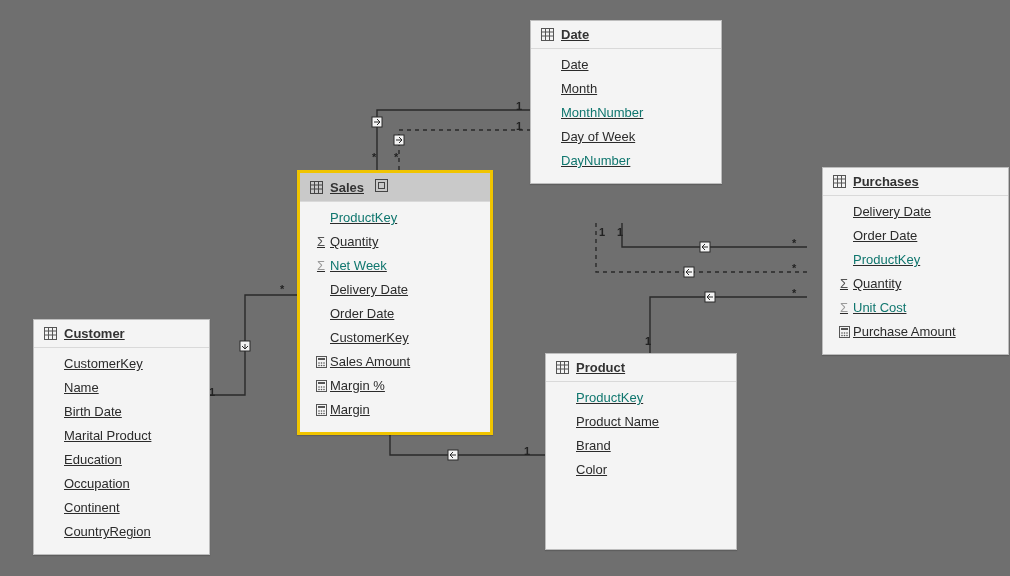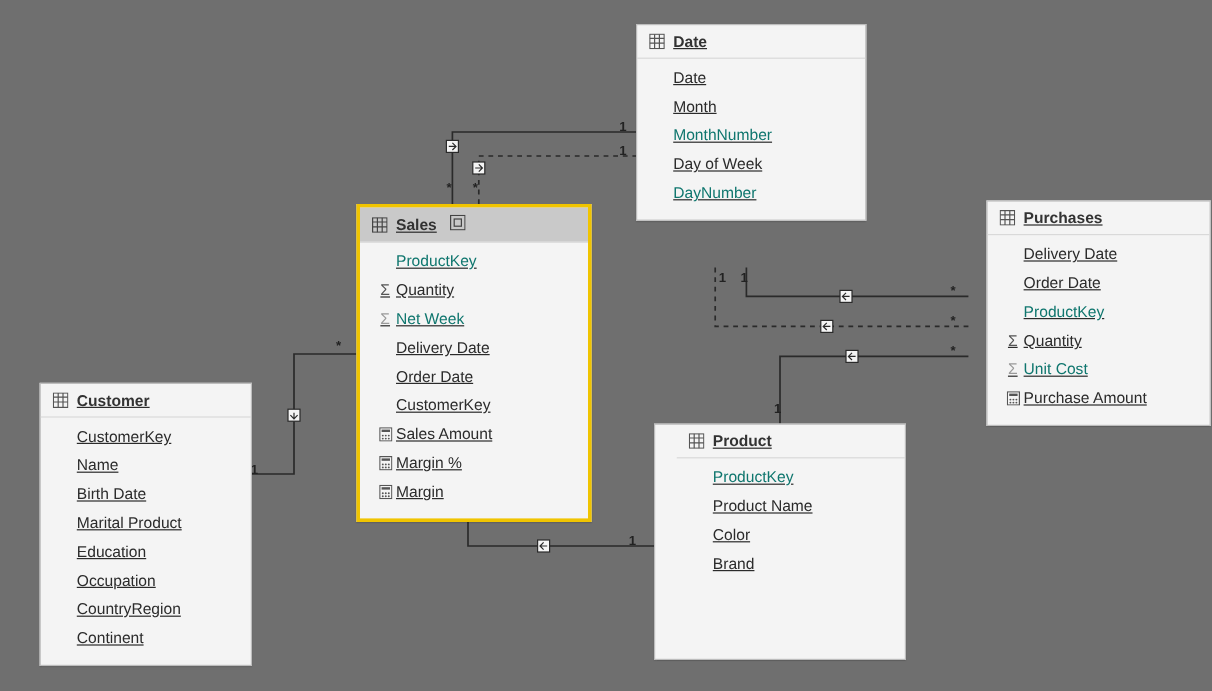--- a/index.html
+++ b/index.html
@@ -289,30 +289,30 @@
     <div class="field">
           <span class="ic"></span>
           <span class="txt">Education</span>
         </div>
     <div class="field">
           <span class="ic"></span>
           <span class="txt">Occupation</span>
         </div>
     <div class="field">
           <span class="ic"></span>
+          <span class="txt">Continent</span>
+        </div>
+    <div class="field">
+          <span class="ic"></span>
           <span class="txt">CountryRegion</span>
         </div>
-    <div class="field">
-          <span class="ic"></span>
-          <span class="txt">Continent</span>
-        </div>
-  </div>
-</div>
-
-<div class="table" style="left:545px;top:353px;width:190px;height:195px;padding-left:18px;">
+  </div>
+</div>
+
+<div class="table" style="left:545px;top:353px;width:190px;height:195px;">
   <div class="hdr">
     <span class="tblicon">
           <svg width="13" height="13" viewBox="0 0 13 13">
             <rect x="0.5" y="0.5" width="12" height="12" fill="none" stroke="#555"></rect>
             <line x1="0.5" y1="4" x2="12.5" y2="4" stroke="#555"></line>
             <line x1="0.5" y1="8" x2="12.5" y2="8" stroke="#555"></line>
             <line x1="4.5" y1="0.5" x2="4.5" y2="12.5" stroke="#555"></line>
             <line x1="8.5" y1="0.5" x2="8.5" y2="12.5" stroke="#555"></line>
           </svg>
         </span>
@@ -322,22 +322,22 @@
     <div class="field dim">
           <span class="ic"></span>
           <span class="txt">ProductKey</span>
         </div>
     <div class="field">
           <span class="ic"></span>
           <span class="txt">Product Name</span>
         </div>
     <div class="field">
           <span class="ic"></span>
+          <span class="txt">Brand</span>
+        </div>
+    <div class="field">
+          <span class="ic"></span>
           <span class="txt">Color</span>
         </div>
-    <div class="field">
-          <span class="ic"></span>
-          <span class="txt">Brand</span>
-        </div>
   </div>
 </div>
 
 </div>
 
 </body></html>

